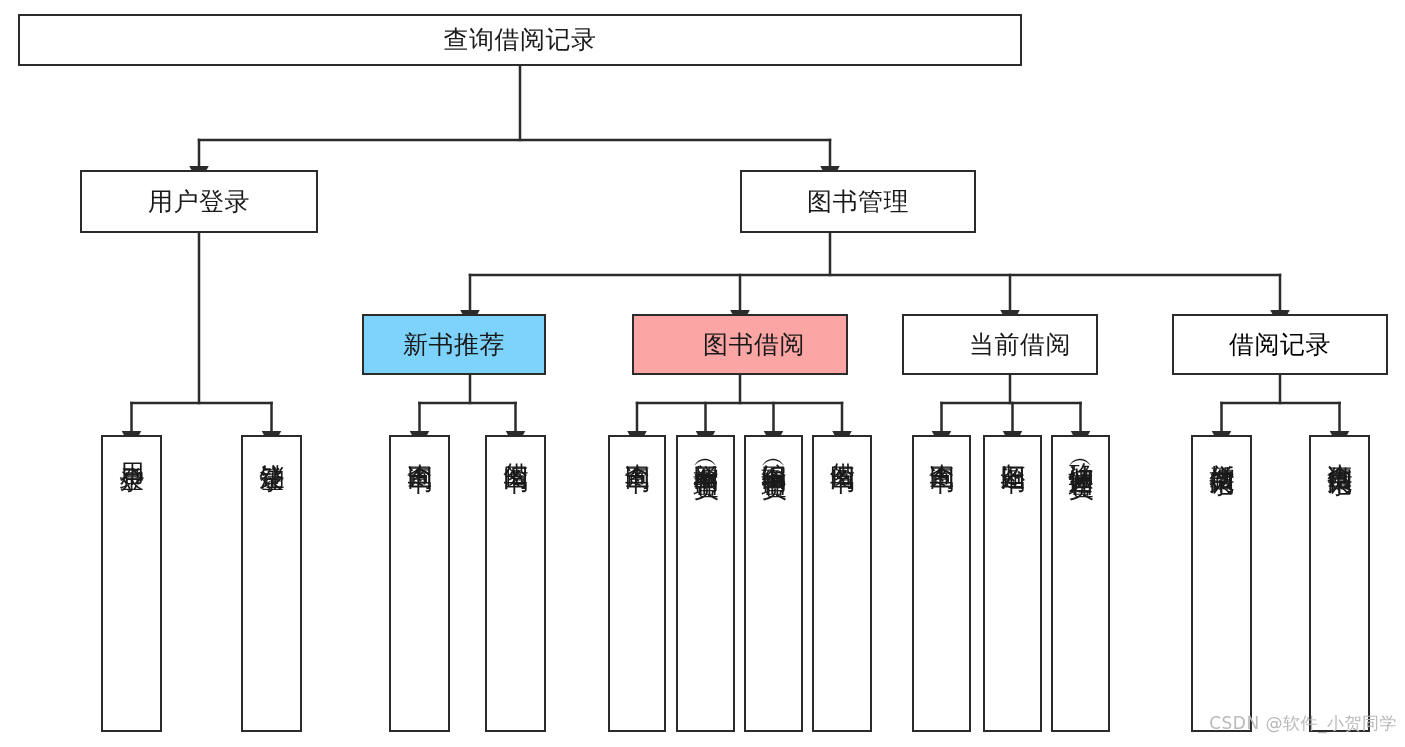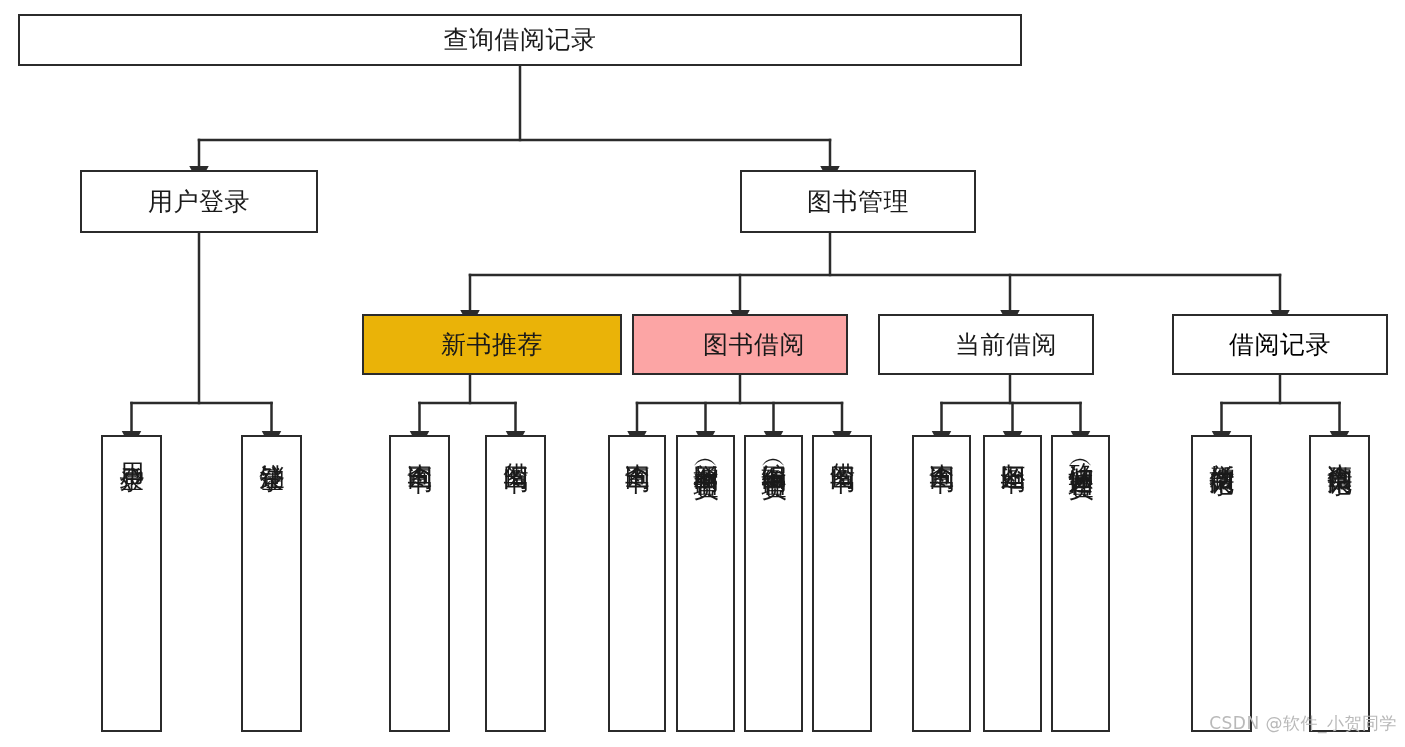--- a/index.html
+++ b/index.html
@@ -126,27 +126,27 @@
   <div id="nodes-layer">
       <div class="node h-node root" style="left: 18px; top: 14px; width: 1004px; height: 52px; border-color: rgb(43, 43, 43); background: rgb(255, 255, 255); color: rgb(26, 26, 26);">
         <span class="node-label">查询借阅记录</span>
       </div>
       <div class="node h-node" style="left: 80px; top: 170px; width: 238px; height: 63px; border-color: rgb(43, 43, 43); background: rgb(255, 255, 255); color: rgb(26, 26, 26);">
         <span class="node-label">用户登录</span>
       </div>
       <div class="node h-node" style="left: 712px; top: 170px; width: 236px; height: 63px; border-color: rgb(43, 43, 43); background: rgb(255, 255, 255); color: rgb(26, 26, 26); margin-left: 28px;">
         <span class="node-label">图书管理</span>
       </div>
-      <div class="node h-node" style="left: 362px; top: 314px; width: 260px; height: 61px; border-color: rgb(43, 43, 43); background: #eab308; color: rgb(26, 26, 26);">
+      <div class="node h-node" style="left: 362px; top: 314px; width: 184px; height: 61px; border-color: rgb(43, 43, 43); background: #7dd3fc; color: rgb(26, 26, 26);">
         <span class="node-label">新书推荐</span>
       </div>
       <div class="node h-node" style="left: 632px; top: 314px; width: 216px; height: 61px; border-color: rgb(43, 43, 43); background: #fca5a5; color: rgb(26, 26, 26); padding-left: 28px;">
         <span class="node-label">图书借阅</span>
       </div>
-      <div class="node h-node" style="left: 878px; top: 314px; width: 216px; height: 61px; border-color: rgb(43, 43, 43); background: rgb(255, 255, 255); color: rgb(26, 26, 26); padding-left: 40px;">
+      <div class="node h-node" style="left: 902px; top: 314px; width: 196px; height: 61px; border-color: rgb(43, 43, 43); background: rgb(255, 255, 255); color: rgb(26, 26, 26); padding-left: 40px;">
         <span class="node-label">当前借阅</span>
       </div>
       <div class="node h-node" style="left: 1172px; top: 314px; width: 216px; height: 61px; border-color: rgb(43, 43, 43); background: rgb(255, 255, 255); color: #000000;">
         <span class="node-label">借阅记录</span>
       </div>
       <div class="node v-node" style="left: 101px; top: 435px; width: 61px; height: 297px; border-color: rgb(43, 43, 43); background: rgb(255, 255, 255); color: rgb(26, 26, 26);">
         <span class="node-label">用户登录</span>
       </div>
       <div class="node v-node" style="left: 241px; top: 435px; width: 61px; height: 297px; border-color: rgb(43, 43, 43); background: rgb(255, 255, 255); color: rgb(26, 26, 26);">
         <span class="node-label">注销登录</span>

